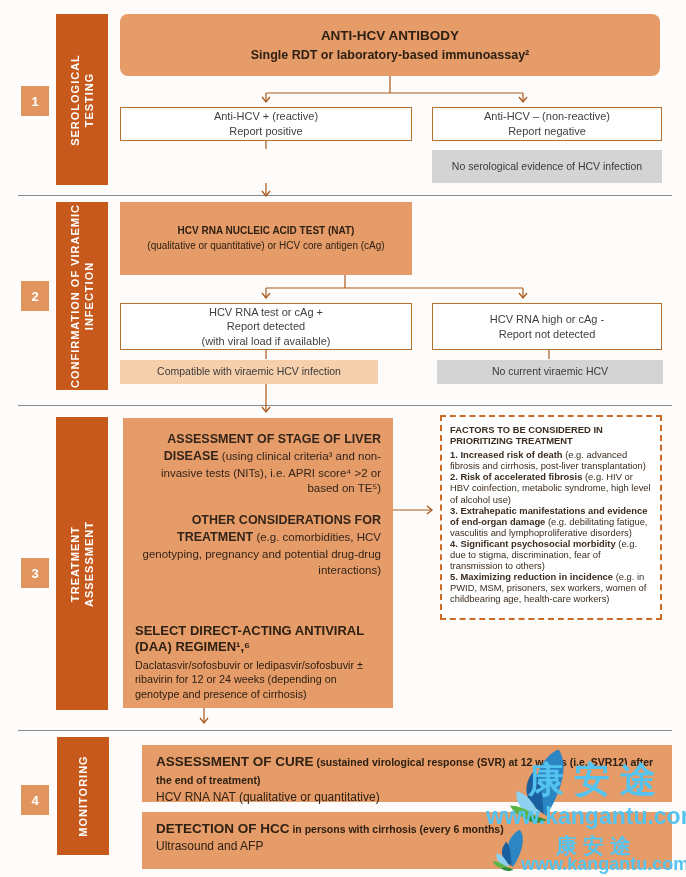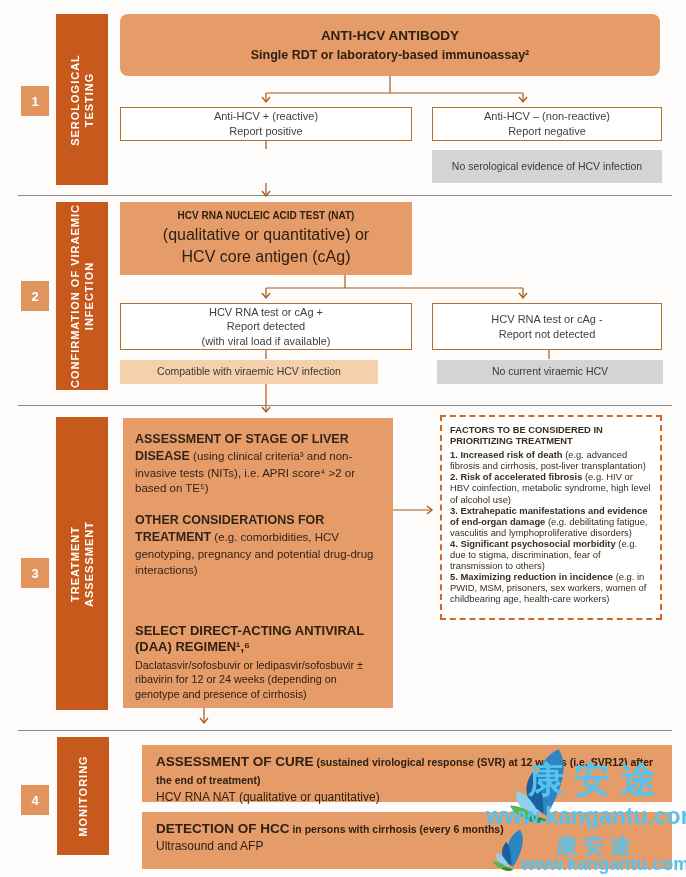--- a/index.html
+++ b/index.html
@@ -15,21 +15,21 @@
   .bar { position:absolute; background:#c6591b; z-index:2; }
   .rot {
     position:absolute; top:50%; left:50%; transform:translate(-50%,-50%) rotate(-90deg);
     color:#fff; font-weight:bold; font-size:11px; letter-spacing:1px; text-align:center;
     white-space:pre-line; line-height:1.3;
   }
   .obox { position:absolute; background:#e69c68; color:#2e2013; box-sizing:border-box; z-index:2; }
   .centerbox { display:flex; flex-direction:column; align-items:center; justify-content:center; text-align:center; }
   .t1 { font-weight:bold; font-size:13.5px; line-height:1.3; }
   .t2 { font-weight:bold; font-size:12.5px; margin-top:2px; line-height:1.3; }
-  .t2n { font-weight:normal; font-size:16px; margin-top:2px; line-height:1.35; padding:0 24px; }
+  .t2n { font-weight:normal; font-size:10px; margin-top:2px; line-height:1.35; padding:0 24px; }
   .wbox {
     position:absolute; background:#ffffff; border:1px solid #b5702f; box-sizing:border-box;
     display:flex; flex-direction:column; align-items:center; justify-content:center; text-align:center;
     font-size:11px; color:#3f3f3f; line-height:1.32; z-index:2;
   }
   .rbox {
     position:absolute; box-sizing:border-box; display:flex; flex-direction:column; align-items:center; justify-content:center;
     text-align:center; font-size:10.5px; color:#3a3a3a; line-height:1.3; z-index:2;
   }
   .peach { background:#f6cfac; }
@@ -132,38 +132,38 @@
   <div class="obox centerbox" style="left:120px; top:202px; width:292px; height:73px;">
     <div class="t1" style="font-size:10px;">HCV RNA NUCLEIC ACID TEST (NAT)</div>
     <div class="t2n">(qualitative or quantitative) or HCV core antigen (cAg)</div>
   </div>
   <div class="wbox" style="left:120px; top:303px; width:292px; height:47px;text-align:right;">
     <div>HCV RNA test or cAg +</div>
     <div>Report detected</div>
     <div>(with viral load if available)</div>
   </div>
   <div class="wbox" style="left:432px; top:303px; width:230px; height:47px;">
-    <div>HCV RNA test or cAg -</div>
+    <div>HCV RNA high or cAg -</div>
     <div>Report not detected</div>
   </div>
   <div class="rbox peach" style="left:120px; top:360px; width:258px; height:24px;">
     <div>Compatible with viraemic HCV infection</div>
   </div>
   <div class="rbox grayb" style="left:437px; top:360px; width:226px; height:24px;">
     <div>No current viraemic HCV</div>
   </div>
 
   <div class="numbox" style="left:21px; top:558px;">
     <span>3</span>
   </div>
   <div class="bar" style="left:56px; top:417px; width:52px; height:293px;">
     <div class="rot" style="width:293px;">TREATMENT
 ASSESSMENT</div>
   </div>
-  <div class="obox assess" style="left:123px; top:418px; width:270px; height:201px;">
+  <div class="obox assess" style="left:123px; top:418px; width:270px; height:201px;text-align:right;">
     <p>
       <span class="hd">ASSESSMENT OF STAGE OF LIVER DISEASE</span>
       <span>(using clinical criteria³ and non-invasive tests (NITs), i.e. APRI score⁴ &gt;2 or based on TE⁵)</span>
     </p>
     <p>
       <span class="hd">OTHER CONSIDERATIONS FOR TREATMENT</span>
       <span>(e.g. comorbidities, HCV genotyping, pregnancy and potential drug-drug interactions)</span>
     </p>
   </div>
   <div class="factors" style="left:440px; top:415px; width:222px; min-height:205px;">

